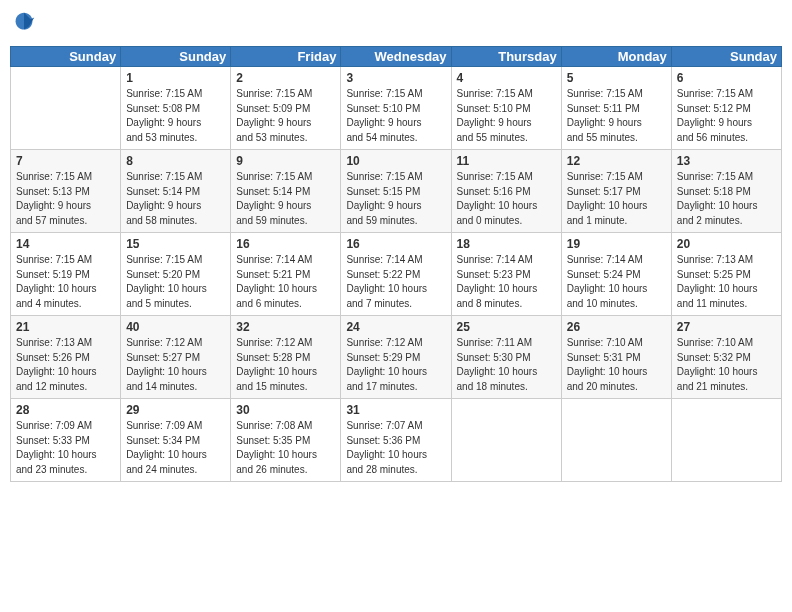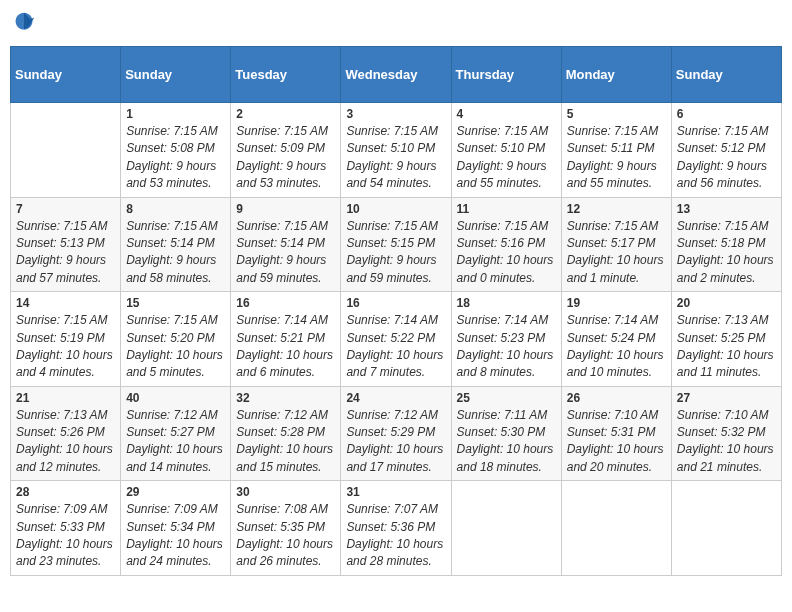--- a/index.html
+++ b/index.html
@@ -42,22 +42,22 @@
     .calendar-table {
       width: 100%;
       border-collapse: collapse;
       border: 1px solid #ccc;
     }
     .calendar-table th {
       background-color: #3a7abf;
       color: #fff;
       font-size: 13px;
       font-weight: bold;
-      padding: 20px 4px;
-      text-align: left;
+      padding: 2px 4px;
+      text-align: right;
       border: 1px solid #2d6aa0;
     }
     .calendar-table td {
       vertical-align: top;
       border: 1px solid #ccc;
       padding: 4px 5px;
       font-size: 10.5px;
       color: #333;
       width: calc(100% / 7);
       height: 80px;
@@ -66,24 +66,23 @@
     .calendar-table tr:nth-child(even) td {
       background: #f7f7f7;
     }
     .day-number {
       font-weight: bold;
       font-size: 12px;
       display: block;
       margin-bottom: 2px;
     }
     .day-info {
-      font-size: 12px;
+      font-size: 10px;
       line-height: 1.45;
       color: #333;
-      font-style: italic;
     }
     .empty-cell {
       background: #fafafa;
     }
   </style>
 </head>
 <body>
 
 <div class="header-area">
   <div class="logo">
@@ -102,21 +101,21 @@
     <div class="month-title"></div>
     <div class="location-title"></div>
   </div>
 </div>
 
 <table class="calendar-table">
   <thead>
     <tr>
     <th>Sunday</th>
         <th>Sunday</th>
-        <th>Tuesday</th>
+        <th>Friday</th>
         <th>Wednesday</th>
         <th>Thursday</th>
         <th>Monday</th>
         <th>Sunday</th>
       </tr>
   </thead>
   <tbody id="calendar-body">
   <tr>
         <td class="empty-cell"></td>
         <td>

